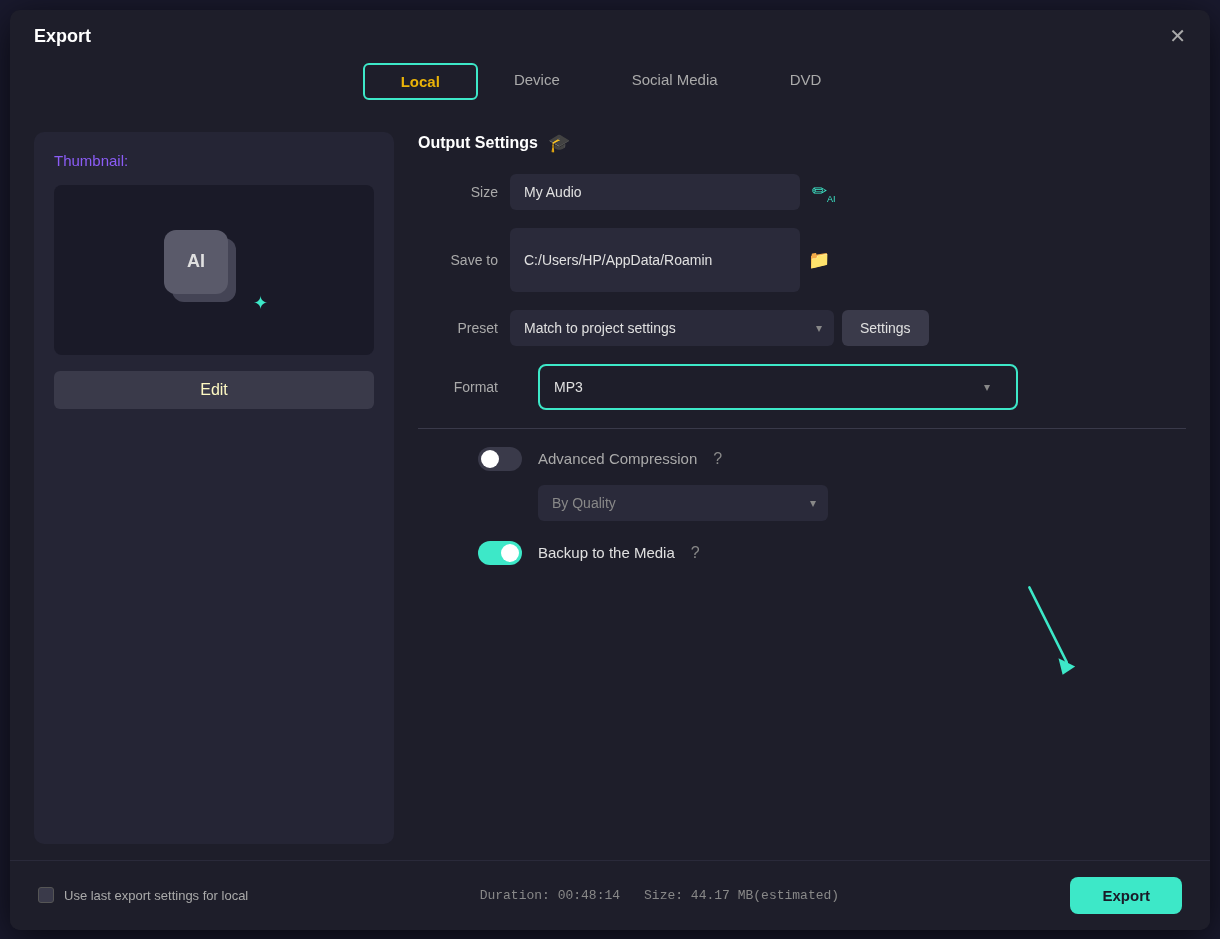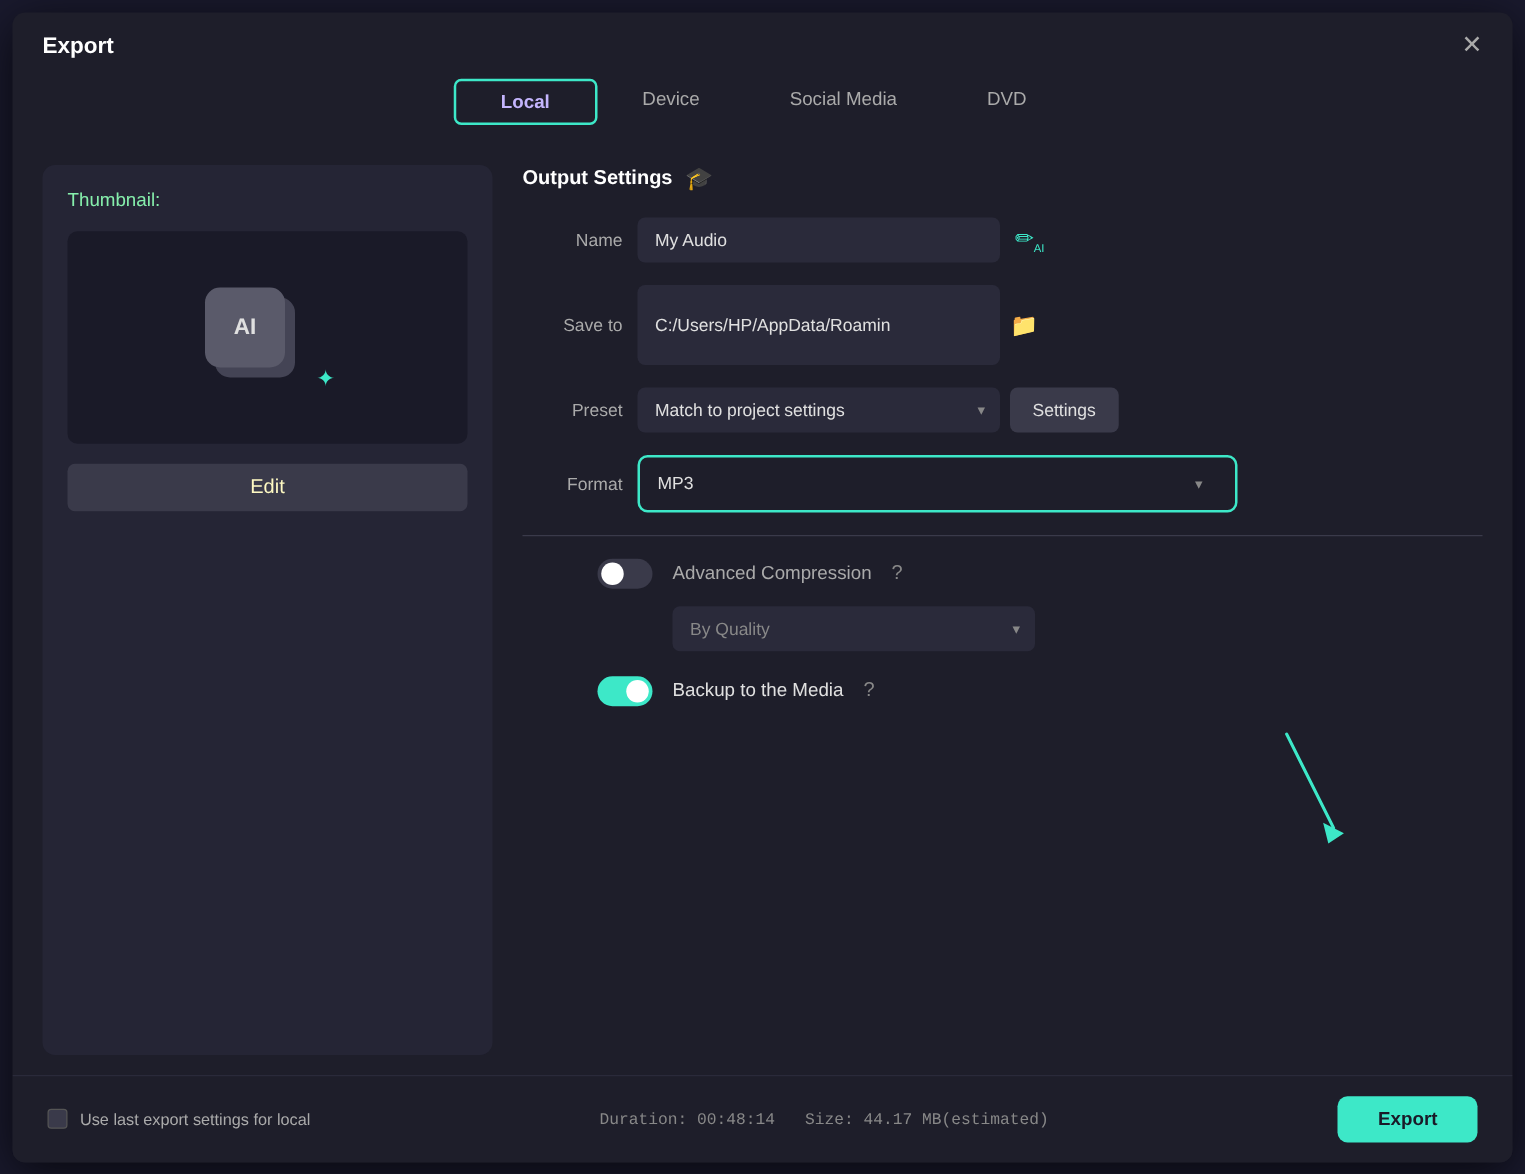--- a/index.html
+++ b/index.html
@@ -52,21 +52,21 @@
     }
     .tab {
       padding: 8px 36px;
       color: #aaa;
       font-size: 15px;
       cursor: pointer;
       border-radius: 6px;
       transition: background 0.2s;
     }
     .tab.active {
-      color: #c4b5fd;
+      color: #eab308;
       border: 2px solid #3de8c8;
       font-weight: 600;
     }
     .content-area {
       flex: 1;
       display: flex;
       padding: 16px 24px;
       gap: 24px;
       overflow: hidden;
     }
@@ -74,21 +74,21 @@
       width: 360px;
       flex-shrink: 0;
       background: #252535;
       border-radius: 10px;
       padding: 20px;
       display: flex;
       flex-direction: column;
       gap: 16px;
     }
     .thumbnail-label {
-      color: #86efac;
+      color: #8b5cf6;
       font-size: 15px;
       font-weight: 500;
     }
     .thumbnail-box {
       background: #1a1a28;
       border-radius: 8px;
       height: 170px;
       display: flex;
       align-items: center;
       justify-content: center;
@@ -214,21 +214,21 @@
       align-items: center;
       gap: 8px;
     }
     .preset-select {
       background: #2a2a3a;
       border: none;
       border-radius: 6px;
       color: #e0e0e0;
       font-size: 14px;
       padding: 10px 14px;
-      width: 290px;
+      width: 324px;
       outline: none;
       appearance: none;
       cursor: pointer;
     }
     .settings-btn {
       background: #3a3a4a;
       border: none;
       border-radius: 6px;
       color: #e0e0e0;
       font-size: 14px;
@@ -243,20 +243,21 @@
     }
     .format-box {
       border: 2px solid #3de8c8;
       border-radius: 8px;
       padding: 12px 14px;
       display: flex;
       align-items: center;
       gap: 12px;
       flex: 1;
       max-width: 480px;
+      margin-left: 28px;
     }
     .format-select {
       background: transparent;
       border: none;
       color: #e0e0e0;
       font-size: 14px;
       width: 100%;
       outline: none;
       appearance: none;
       cursor: pointer;
@@ -453,21 +454,21 @@
     </div>
 
     <div class="right-panel">
 
       <div class="output-settings-header">
         <span class="output-settings-title">Output Settings</span>
         <span class="graduation-icon">🎓</span>
       </div>
 
       <div class="field-row">
-        <span class="field-label">Name</span>
+        <span class="field-label">Size</span>
         <input class="field-input" type="text" value="My Audio" style="">
         <span class="ai-edit-icon">✏<sub style="font-size:9px;color:#3de8c8;">AI</sub></span>
       </div>
 
       <div class="field-row">
         <span class="field-label">Save to</span>
         <div class="path-input-wrap">
           <input class="path-input" type="text" value="C:/Users/HP/AppData/Roamin" style="">
           <span class="folder-icon">📁</span>
         </div>

